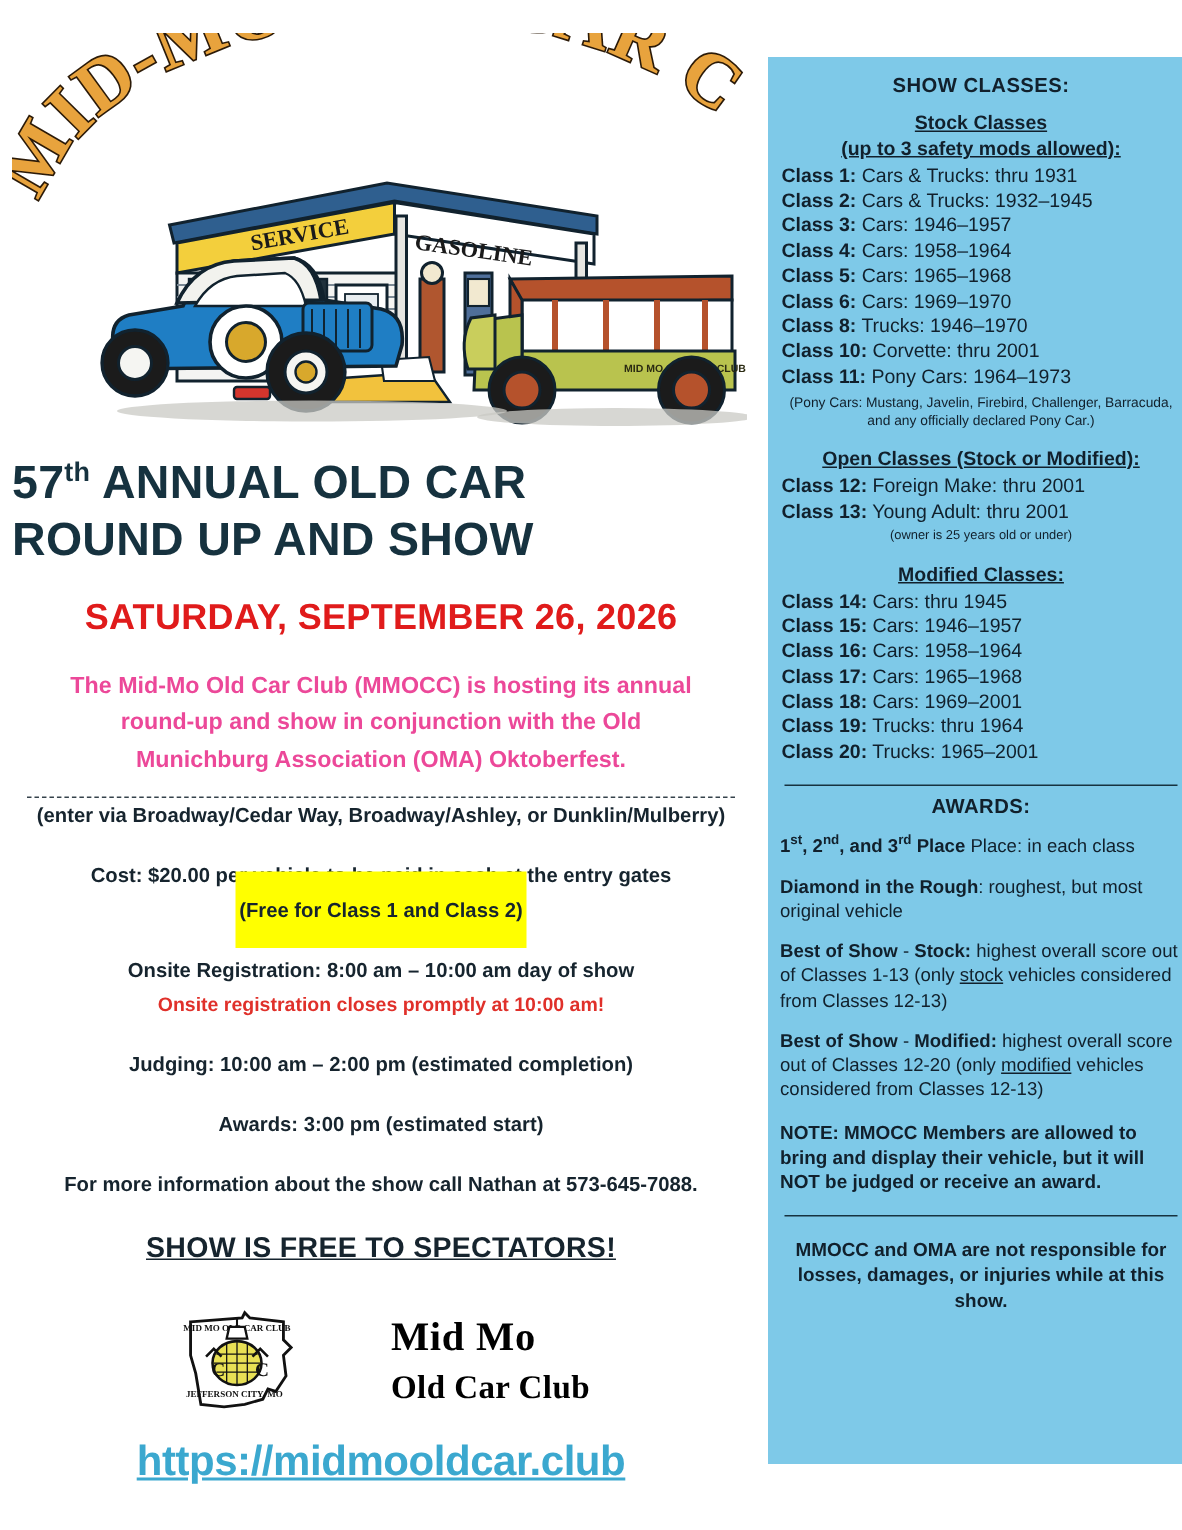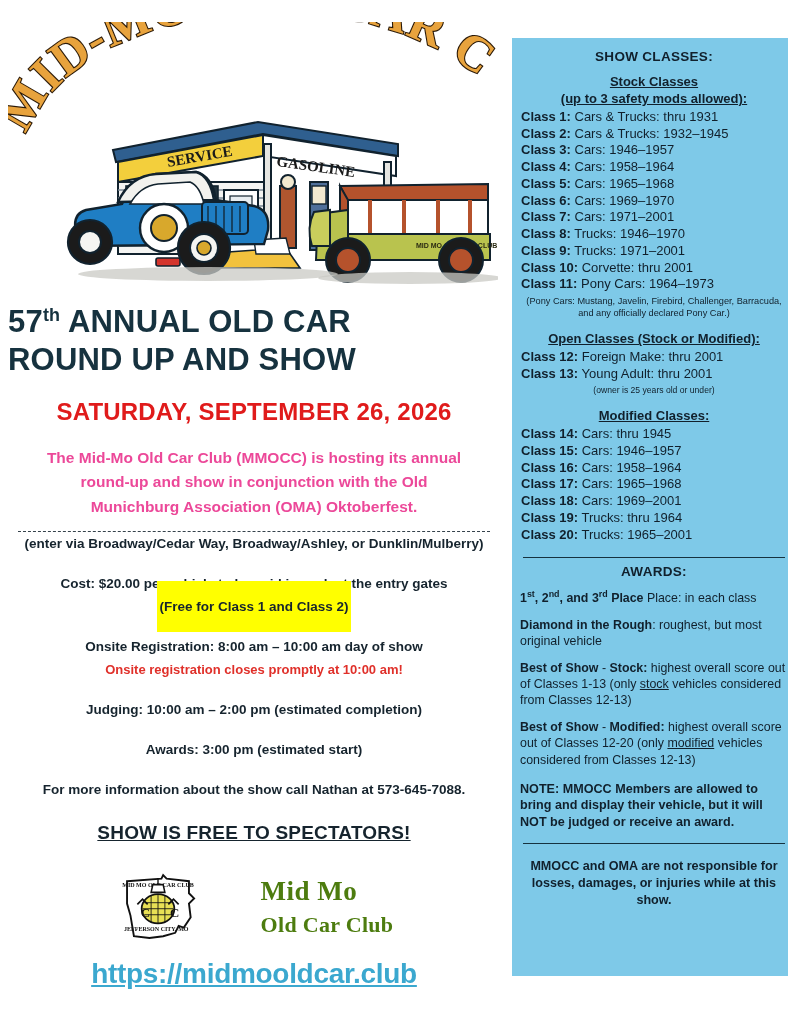--- a/index.html
+++ b/index.html
@@ -120,21 +120,21 @@
     display: flex;
     align-items: center;
     justify-content: center;
     gap: 12px;
     margin-top: 18px;
     height: 90px;
   }
   .logo-mark { width: 86px; height: 86px; }
   .logo-words {
     font-family: "Liberation Serif", serif;
-    color: #4d7c0f;
+    color: #000000;
     font-weight: bold;
     line-height: 1.18;
     margin-left: 48px;
   }
   .logo-words .l1 { font-size: 27px; letter-spacing: 0.5px; }
   .logo-words .l2 { font-size: 22px; letter-spacing: 0.3px; margin-top: 4px;}
 
   .url {
     display: block;
     text-align: center;
@@ -401,23 +401,21 @@
       <div>(up to 3 safety mods allowed):</div>
     </div>
 
     <div class="cls-list">
       <div class="cls"><b class="num">Class 1:</b> <span>Cars &amp; Trucks: thru 1931</span></div>
       <div class="cls"><b class="num">Class 2:</b> <span>Cars &amp; Trucks: 1932–1945</span></div>
       <div class="cls"><b class="num">Class 3:</b> <span>Cars: 1946–1957</span></div>
       <div class="cls"><b class="num">Class 4:</b> <span>Cars: 1958–1964</span></div>
       <div class="cls"><b class="num">Class 5:</b> <span>Cars: 1965–1968</span></div>
       <div class="cls"><b class="num">Class 6:</b> <span>Cars: 1969–1970</span></div>
-      <div class="cls"><b class="num">Class 7:</b> <span>Cars: 1971–2001</span></div>
       <div class="cls"><b class="num">Class 8:</b> <span>Trucks: 1946–1970</span></div>
-      <div class="cls"><b class="num">Class 9:</b> <span>Trucks: 1971–2001</span></div>
       <div class="cls"><b class="num">Class 10:</b> <span>Corvette: thru 2001</span></div>
       <div class="cls"><b class="num">Class 11:</b> <span>Pony Cars:  1964–1973</span></div>
     </div>
 
     <div class="rp-note">(Pony Cars: Mustang, Javelin, Firebird, Challenger, Barracuda, and any officially declared Pony Car.)</div>
 
     <div class="rp-sub t2">Open Classes (Stock or Modified):</div>
     <div class="cls-list">
       <div class="cls"><b class="num">Class 12:</b> <span>Foreign Make: thru 2001</span></div>
       <div class="cls"><b class="num">Class 13:</b> <span>Young Adult: thru 2001</span></div>

